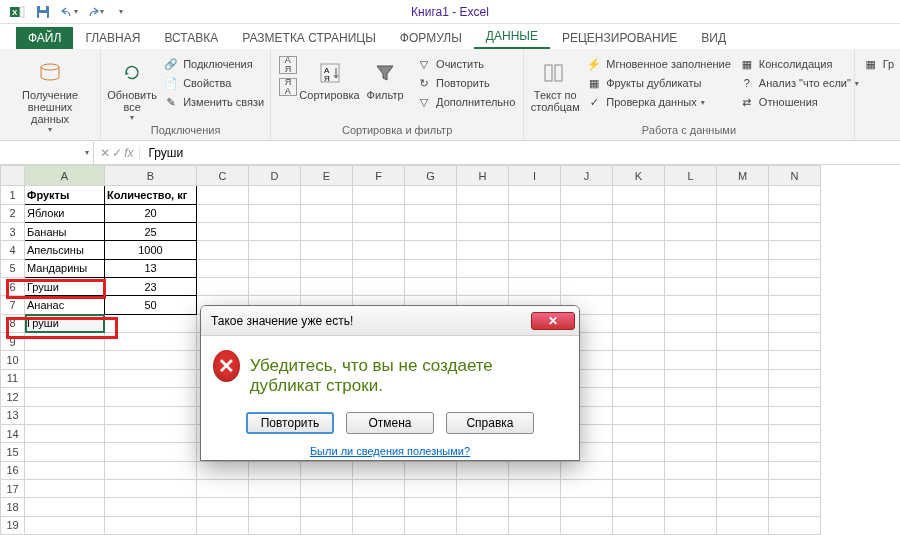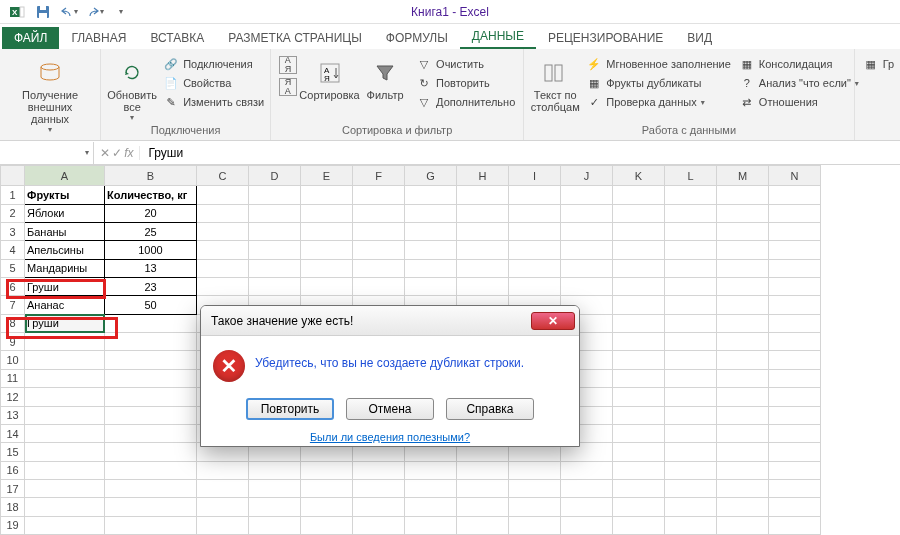--- a/index.html
+++ b/index.html
@@ -5,21 +5,21 @@
     * { box-sizing: border-box; margin: 0; padding: 0; }
     body { font-family: "Segoe UI", Tahoma, sans-serif; font-size: 12px; background: #fff; width: 900px; height: 535px; overflow: hidden; position: relative; }
     
     
     .titlebar { height: 24px; background: #fff; display: flex; align-items: center; border-bottom: 1px solid #e1e1e1; }
     .qat { display: flex; gap: 4px; padding: 0 6px; align-items: center; }
     .qat-btn { width: 22px; height: 20px; display: flex; align-items: center; justify-content: center; cursor: pointer; }
     .app-title { position: absolute; left: 50%; transform: translateX(-50%); color: #4c1d95; font-size: 12px; }
     
     
-    .tabs { height: 25px; background: #fff; display: flex; align-items: flex-end; padding-left: 2px; }
+    .tabs { height: 25px; background: #fff; display: flex; align-items: flex-end; padding-left: 16px; }
     .tab { padding: 4px 12px; font-size: 12px; color: #555; cursor: pointer; text-transform: uppercase; }
     .tab.file { background: #217346; color: #fff; }
     .tab.active { color: #217346; border-bottom: 2px solid #217346; font-weight: normal; }
     
     
     .ribbon { height: 92px; background: #f3f3f3; border-bottom: 1px solid #d4d4d4; display: flex; }
     .rgroup { border-right: 1px solid #e1e1e1; padding: 2px 6px; display: flex; flex-direction: column; justify-content: space-between; min-width: 60px; }
     .rgroup-content { display: flex; gap: 4px; flex: 1; align-items: flex-start; padding-top: 4px; }
     .rgroup-label { text-align: center; font-size: 11px; color: #666; padding-bottom: 2px; }
     .rbtn-large { display: flex; flex-direction: column; align-items: center; text-align: center; font-size: 11px; color: #444; padding: 2px 4px; cursor: pointer; min-width: 50px; }
@@ -52,21 +52,21 @@
     .data-num { text-align: center; }
     .selcell { outline: 2px solid #217346; outline-offset: -2px; background: #f5f5f5 !important; }
     .red-box { position: absolute; border: 3px solid #e02020; pointer-events: none; z-index: 5; }
     
     
     .dialog { position: absolute; left: 200px; top: 305px; width: 380px; background: #fff; border: 1px solid #707070; border-radius: 6px 6px 0 0; box-shadow: 0 8px 24px rgba(0,0,0,0.35); z-index: 20; }
     .dlg-head { background: linear-gradient(#fbfbfb, #e8e8e8); height: 30px; display: flex; align-items: center; padding: 0 4px 0 10px; border-radius: 5px 5px 0 0; font-size: 12px; justify-content: space-between; border-bottom: 1px solid #d0d0d0; }
     .dlg-close { width: 44px; height: 18px; background: linear-gradient(#e68, #c33); border: 1px solid #a02020; border-radius: 3px; display: flex; align-items: center; justify-content: center; cursor: pointer; color: #fff; font-weight: bold; }
     .dlg-body { padding: 14px 12px 12px; display: flex; gap: 10px; }
     .dlg-icon { width: 32px; height: 32px; border-radius: 50%; background: #d9302c; display: flex; align-items: center; justify-content: center; color: #fff; font-weight: bold; font-size: 20px; box-shadow: inset 0 -2px 6px rgba(0,0,0,0.25); }
-    .dlg-text { font-size: 12px; color: #1d4ed8; padding-top: 6px; }
+    .dlg-text { font-size: 17px; color: #4d7c0f; padding-top: 6px; }
     .dlg-btns { display: flex; gap: 12px; justify-content: center; padding: 4px 0 10px; }
     .dlg-btn { min-width: 88px; height: 22px; border: 1px solid #888; background: linear-gradient(#fafafa, #e6e6e6); border-radius: 3px; font-size: 12px; cursor: pointer; }
     .dlg-btn.default { border: 2px solid #4a90d9; }
     .dlg-link { text-align: center; padding-bottom: 2px; }
     .dlg-link a { color: #0066cc; font-size: 11px; text-decoration: underline; cursor: pointer; }
     
     .dd { font-size: 8px; color: #666; }
   </style>
 </head>
 <body>

